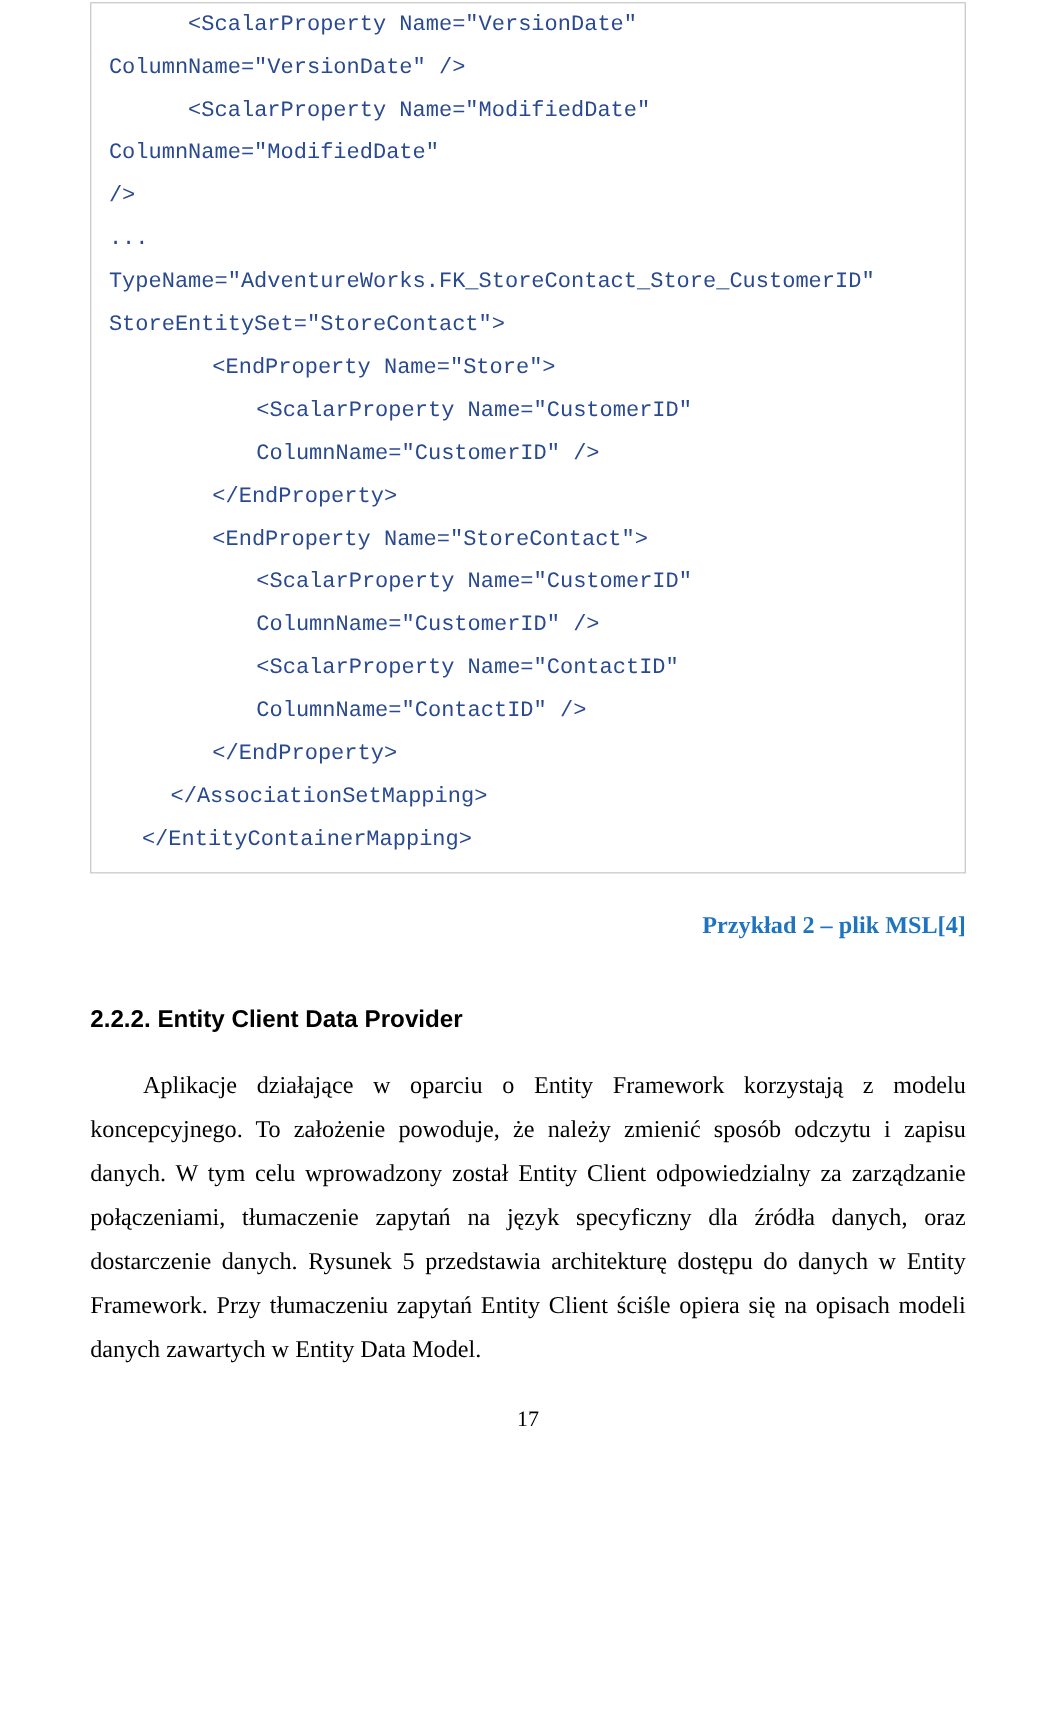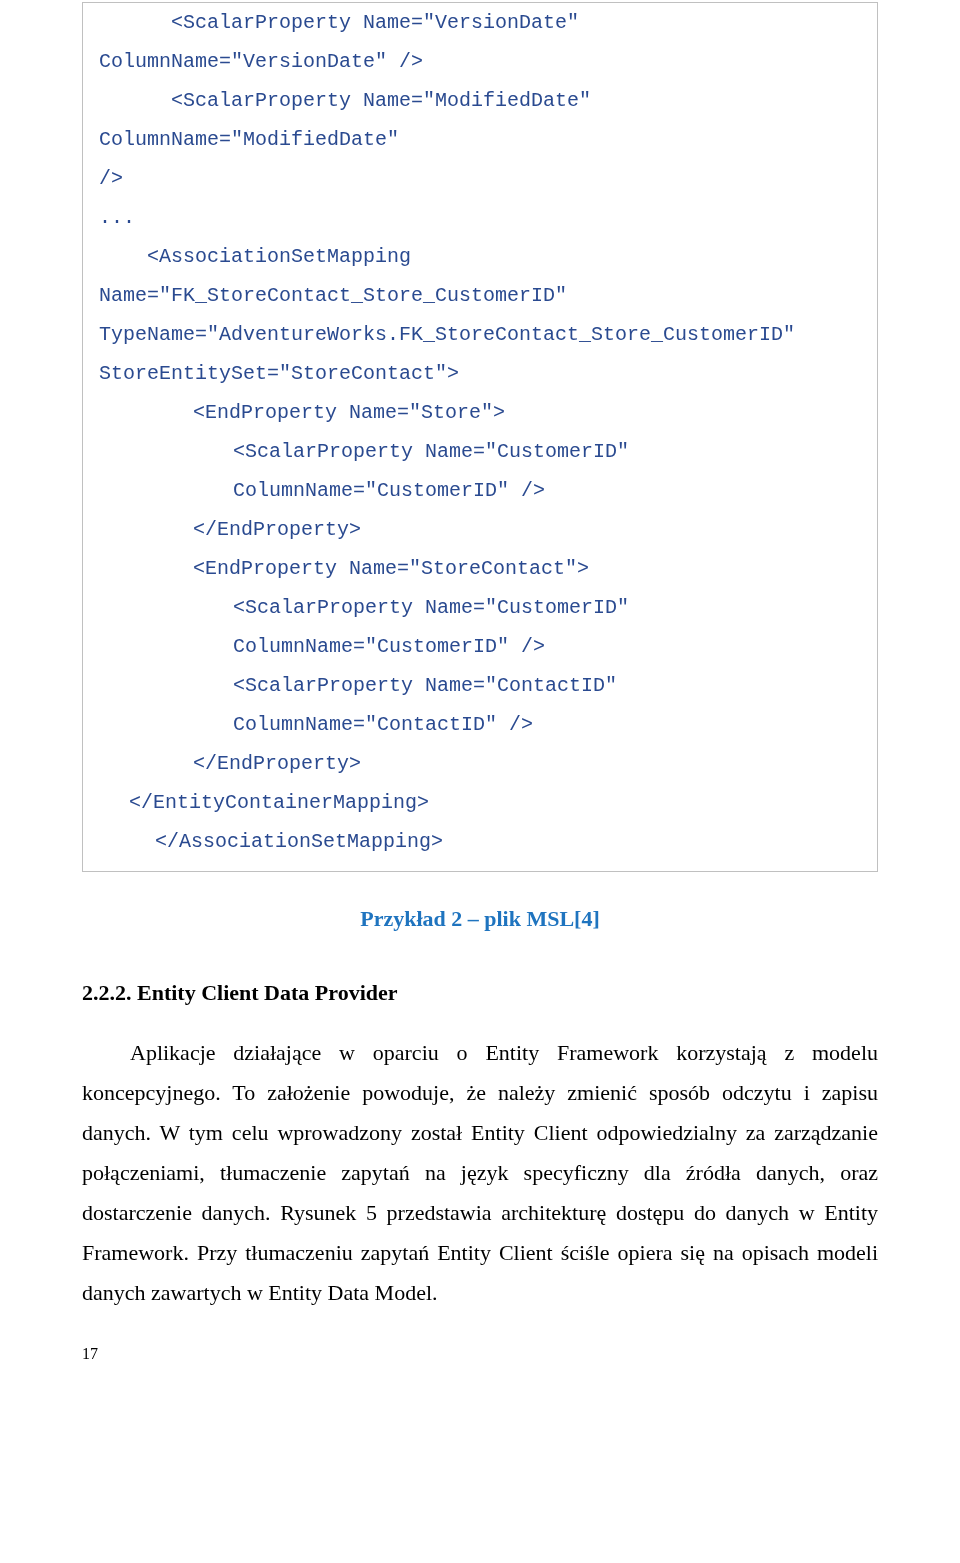--- a/index.html
+++ b/index.html
@@ -30,74 +30,74 @@
     white-space: pre-wrap;
     word-break: break-word;
   }
   .i0 { padding-left: 0; }
   .i1 { padding-left: 30px; }
   .i2 { padding-left: 56px; }
   .i3 { padding-left: 94px; }
   .i4 { padding-left: 134px; }
 
   .caption {
-    text-align: center;
+    text-align: right;
     color: #1f74bf;
     font-weight: bold;
     font-size: 22px;
     margin-top: 34px;
-    margin-bottom: 48px;
+    margin-bottom: 60px;
     font-family: "Times New Roman", Times, serif;
   }
   .section-heading {
     font-weight: bold;
     font-size: 22px;
     margin-bottom: 26px;
-    font-family: Liberation Serif, serif;
+    font-family: Liberation Sans, sans-serif;
   }
   .body-text {
     font-size: 22px;
     line-height: 1.82;
     text-align: justify;
     font-family: "Times New Roman", Times, serif;
     margin-bottom: 32px;
   }
   .body-text-indent {
     text-indent: 48px;
     margin-top: 27px;
   }
   .page-number {
-    font-size: 16px;
+    text-align: center;
+    font-size: 20px;
     margin-top: 18px;
     padding-bottom: 28px;
     font-family: "Times New Roman", Times, serif;
   }
 </style>
 </head>
 <body>
 
 <div class="page">
 
   <div class="xml-box">
     <div class="xml-line i0">      &lt;ScalarProperty Name="VersionDate" ColumnName="VersionDate" /&gt;</div>
     <div class="xml-line i0">      &lt;ScalarProperty Name="ModifiedDate" ColumnName="ModifiedDate"</div>
     <div class="xml-line i0">/&gt;</div>
     <div class="xml-line i0">...</div>
-    <div class="xml-line i0">    &lt;AssociationSetMapping Name="FK_StoreContact_Store_CustomerID"</div>
     <div class="xml-line i0">TypeName="AdventureWorks.FK_StoreContact_Store_CustomerID"</div>
     <div class="xml-line i0">StoreEntitySet="StoreContact"&gt;</div>
     <div class="xml-line i3">&lt;EndProperty Name="Store"&gt;</div>
     <div class="xml-line i4">&lt;ScalarProperty Name="CustomerID" ColumnName="CustomerID" /&gt;</div>
     <div class="xml-line i3">&lt;/EndProperty&gt;</div>
     <div class="xml-line i3">&lt;EndProperty Name="StoreContact"&gt;</div>
     <div class="xml-line i4">&lt;ScalarProperty Name="CustomerID" ColumnName="CustomerID" /&gt;</div>
     <div class="xml-line i4">&lt;ScalarProperty Name="ContactID" ColumnName="ContactID" /&gt;</div>
     <div class="xml-line i3">&lt;/EndProperty&gt;</div>
+    <div class="xml-line i2">&lt;/AssociationSetMapping&gt;</div>
     <div class="xml-line i1">&lt;/EntityContainerMapping&gt;</div>
-    <div class="xml-line i2">&lt;/AssociationSetMapping&gt;</div>
   </div>
 
   <div class="caption">Przykład 2 – plik MSL[4]</div>
 
   <div class="section-heading">2.2.2. Entity Client Data Provider</div>
 
   <div class="body-text body-text-indent">Aplikacje działające w oparciu o Entity Framework korzystają z modelu koncepcyjnego. To założenie powoduje, że należy zmienić sposób odczytu i zapisu danych. W tym celu wprowadzony został Entity Client odpowiedzialny za zarządzanie połączeniami, tłumaczenie zapytań na język specyficzny dla źródła danych, oraz dostarczenie danych. Rysunek 5 przedstawia architekturę dostępu do danych w Entity Framework. Przy tłumaczeniu zapytań Entity Client ściśle opiera się na opisach modeli danych zawartych w Entity Data Model.</div>
 
   <div class="page-number">17</div>
 

